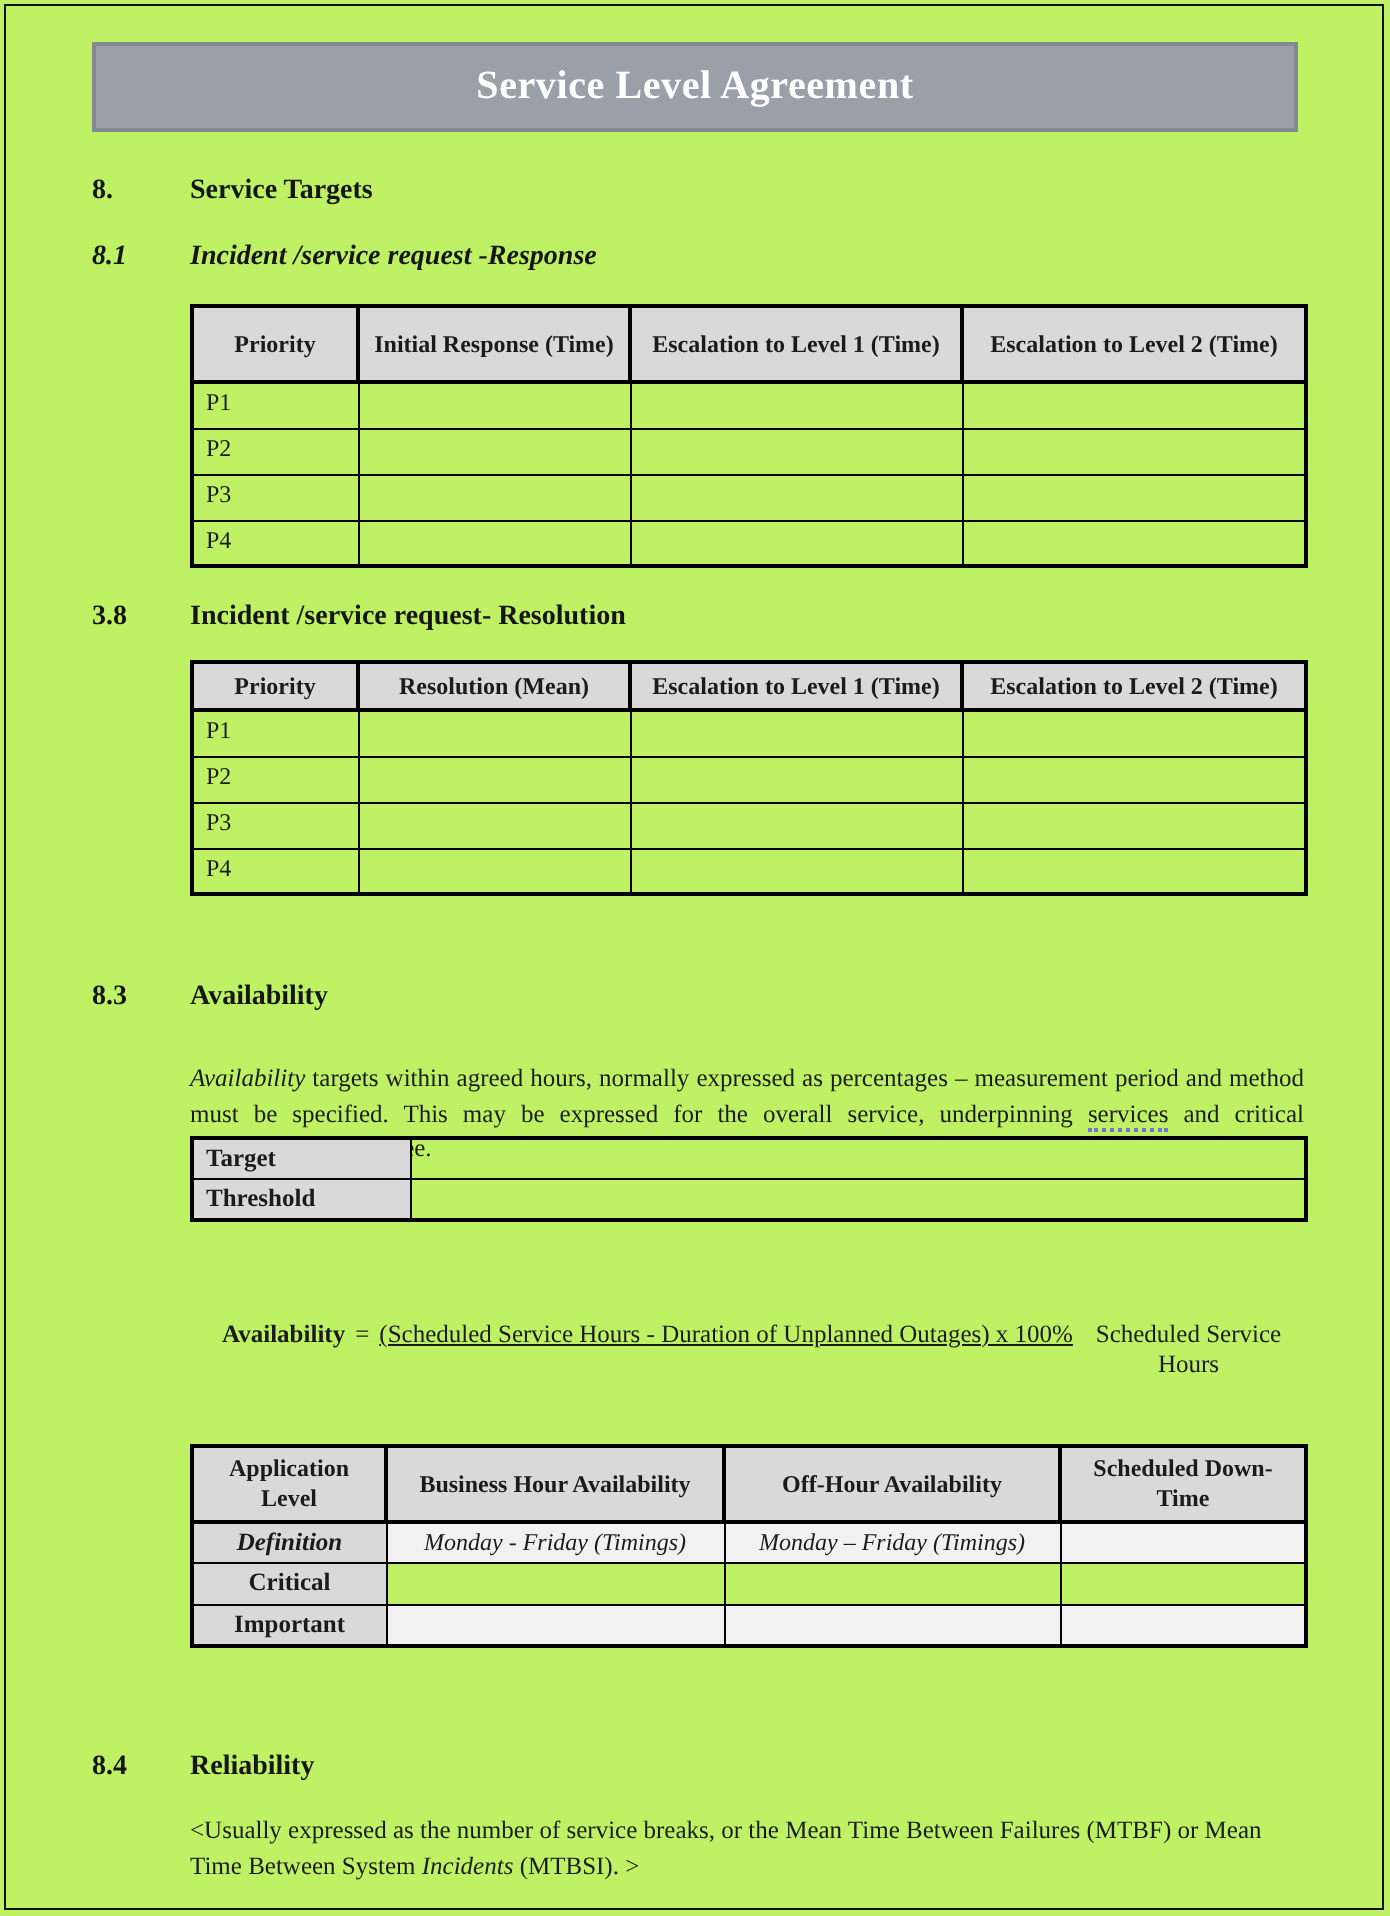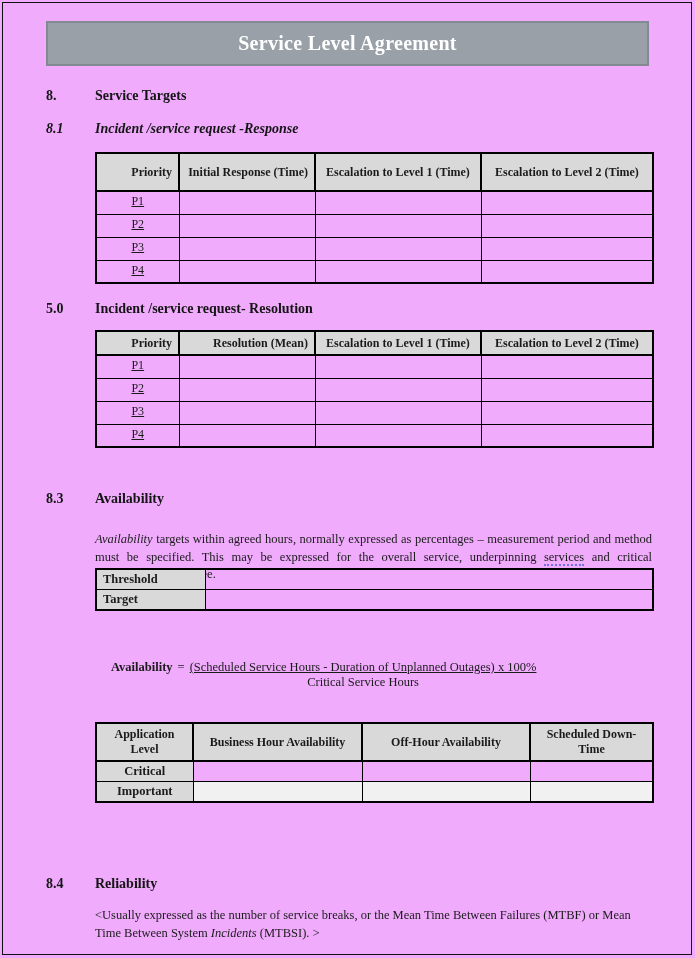--- a/index.html
+++ b/index.html
@@ -1,19 +1,19 @@
 <!DOCTYPE html>
 <html><head>
 <meta charset="utf-8">
 <style>
   html,body{margin:0;padding:0;background:#fff;}
   .page{
     position:relative;
     width:695px;height:958px;
-    background:#f0abfc;
+    background:#bef264;
     font-family:"Liberation Serif", serif;
     color:#1b1b1b;
     overflow:hidden;
   }
   .page-border{
     position:absolute;left:2px;top:2px;right:3px;bottom:3px;
     border:1.5px solid #101010;
     pointer-events:none;
   }
   
@@ -47,22 +47,22 @@
     box-sizing:border-box;
     overflow:hidden;
   }
   table.doc thead th{
     background:#d9d9d9;
     border:2px solid #000;
     font-weight:bold;
     text-align:center;
     vertical-align:middle;
   }
-  table.doc thead th.left{text-align:right;}
-  table.doc td.prio{text-align:center;vertical-align:top;text-decoration:underline;}
+  table.doc thead th.left{text-align:center;}
+  table.doc td.prio{text-align:left;vertical-align:top;}
   
   #response-table{top:152px;width:557px;}
   #response-table thead tr{height:38px;}
   #response-table tbody tr{height:23px;}
   #resolution-table{top:330px;width:557px;}
   #resolution-table thead tr{height:24px;}
   #resolution-table tbody tr{height:23px;}
   #threshold-table{top:568px;width:557px;}
   #threshold-table tr{height:20px;}
   #threshold-table td.lbl{
@@ -88,21 +88,21 @@
     border-bottom:2px dotted #7272de;
     padding-bottom:0px;
   }
   
   .formula{
     position:absolute;left:111px;top:660px;width:541px;
     font-size:12.5px;display:flex;align-items:flex-start;
   }
   .formula .lhs{font-weight:bold;white-space:nowrap;}
   .formula .eq{margin:0 5px;white-space:nowrap;}
-  .formula .frac{display:inline-flex;flex-direction:column;}
+  .formula .frac{display:inline-flex;flex-direction:row;}
   .formula .num{text-decoration:underline;white-space:nowrap;}
   .formula .den{text-align:center;}
 </style>
 </head>
 <body>
 
 <div class="page">
   <div class="page-border"></div>
 
   <div class="banner">
@@ -156,21 +156,21 @@
       <tr>
         <td class="prio">P4</td>
         <td></td>
         <td></td>
         <td></td>
       </tr>
     </tbody>
   </table>
 
   <div class="heading" style="top:301px;">
-    <span class="num">5.0</span>
+    <span class="num">3.8</span>
     <span class="ttl">Incident /service request- Resolution</span>
   </div>
 
   <table class="doc" id="resolution-table">
     <colgroup>
         <col style="width:83px">
         <col style="width:136px">
         <col style="width:166px">
         <col style="width:172px">
       </colgroup>
@@ -219,55 +219,61 @@
     <span class="italic">Availability</span><span> targets within agreed hours, normally expressed as percentages – measurement period and method must be specified. This may be expressed for the overall service, underpinning </span><span class="grammar-mark">services</span><span> and critical components or all three.</span>
   </div>
 
   <table class="doc" id="threshold-table">
     <colgroup>
         <col style="width:109px">
         <col style="width:448px">
       </colgroup>
     <tbody>
       <tr>
+        <td class="lbl">Target</td>
+        <td></td>
+      </tr>
+      <tr>
         <td class="lbl">Threshold</td>
-        <td></td>
-      </tr>
-      <tr>
-        <td class="lbl">Target</td>
         <td></td>
       </tr>
     </tbody>
   </table>
 
   <div class="formula">
     <span class="lhs">Availability</span>
     <span class="eq">=</span>
     <span class="frac">
       <span class="num">(Scheduled Service Hours - Duration of Unplanned Outages) x 100%</span>
-      <span class="den">Critical Service Hours</span>
+      <span class="den">Scheduled Service Hours</span>
     </span>
   </div>
 
   <table class="doc" id="application-table">
     <colgroup>
         <col style="width:97px">
         <col style="width:169px">
         <col style="width:168px">
         <col style="width:123px">
       </colgroup>
     <thead>
       <tr>
         <th>Application Level</th>
         <th>Business Hour Availability</th>
         <th>Off-Hour Availability</th>
         <th>Scheduled Down-Time</th>
       </tr>
     </thead>
     <tbody>
+      <tr class="band">
+        <td class="lbl def">Definition</td>
+        <td class="def-cell">Monday - Friday (Timings)</td>
+        <td class="def-cell">Monday – Friday (Timings)</td>
+        <td></td>
+      </tr>
       <tr>
         <td class="lbl">Critical</td>
         <td></td>
         <td></td>
         <td></td>
       </tr>
       <tr class="band">
         <td class="lbl">Important</td>
         <td></td>
         <td></td>

